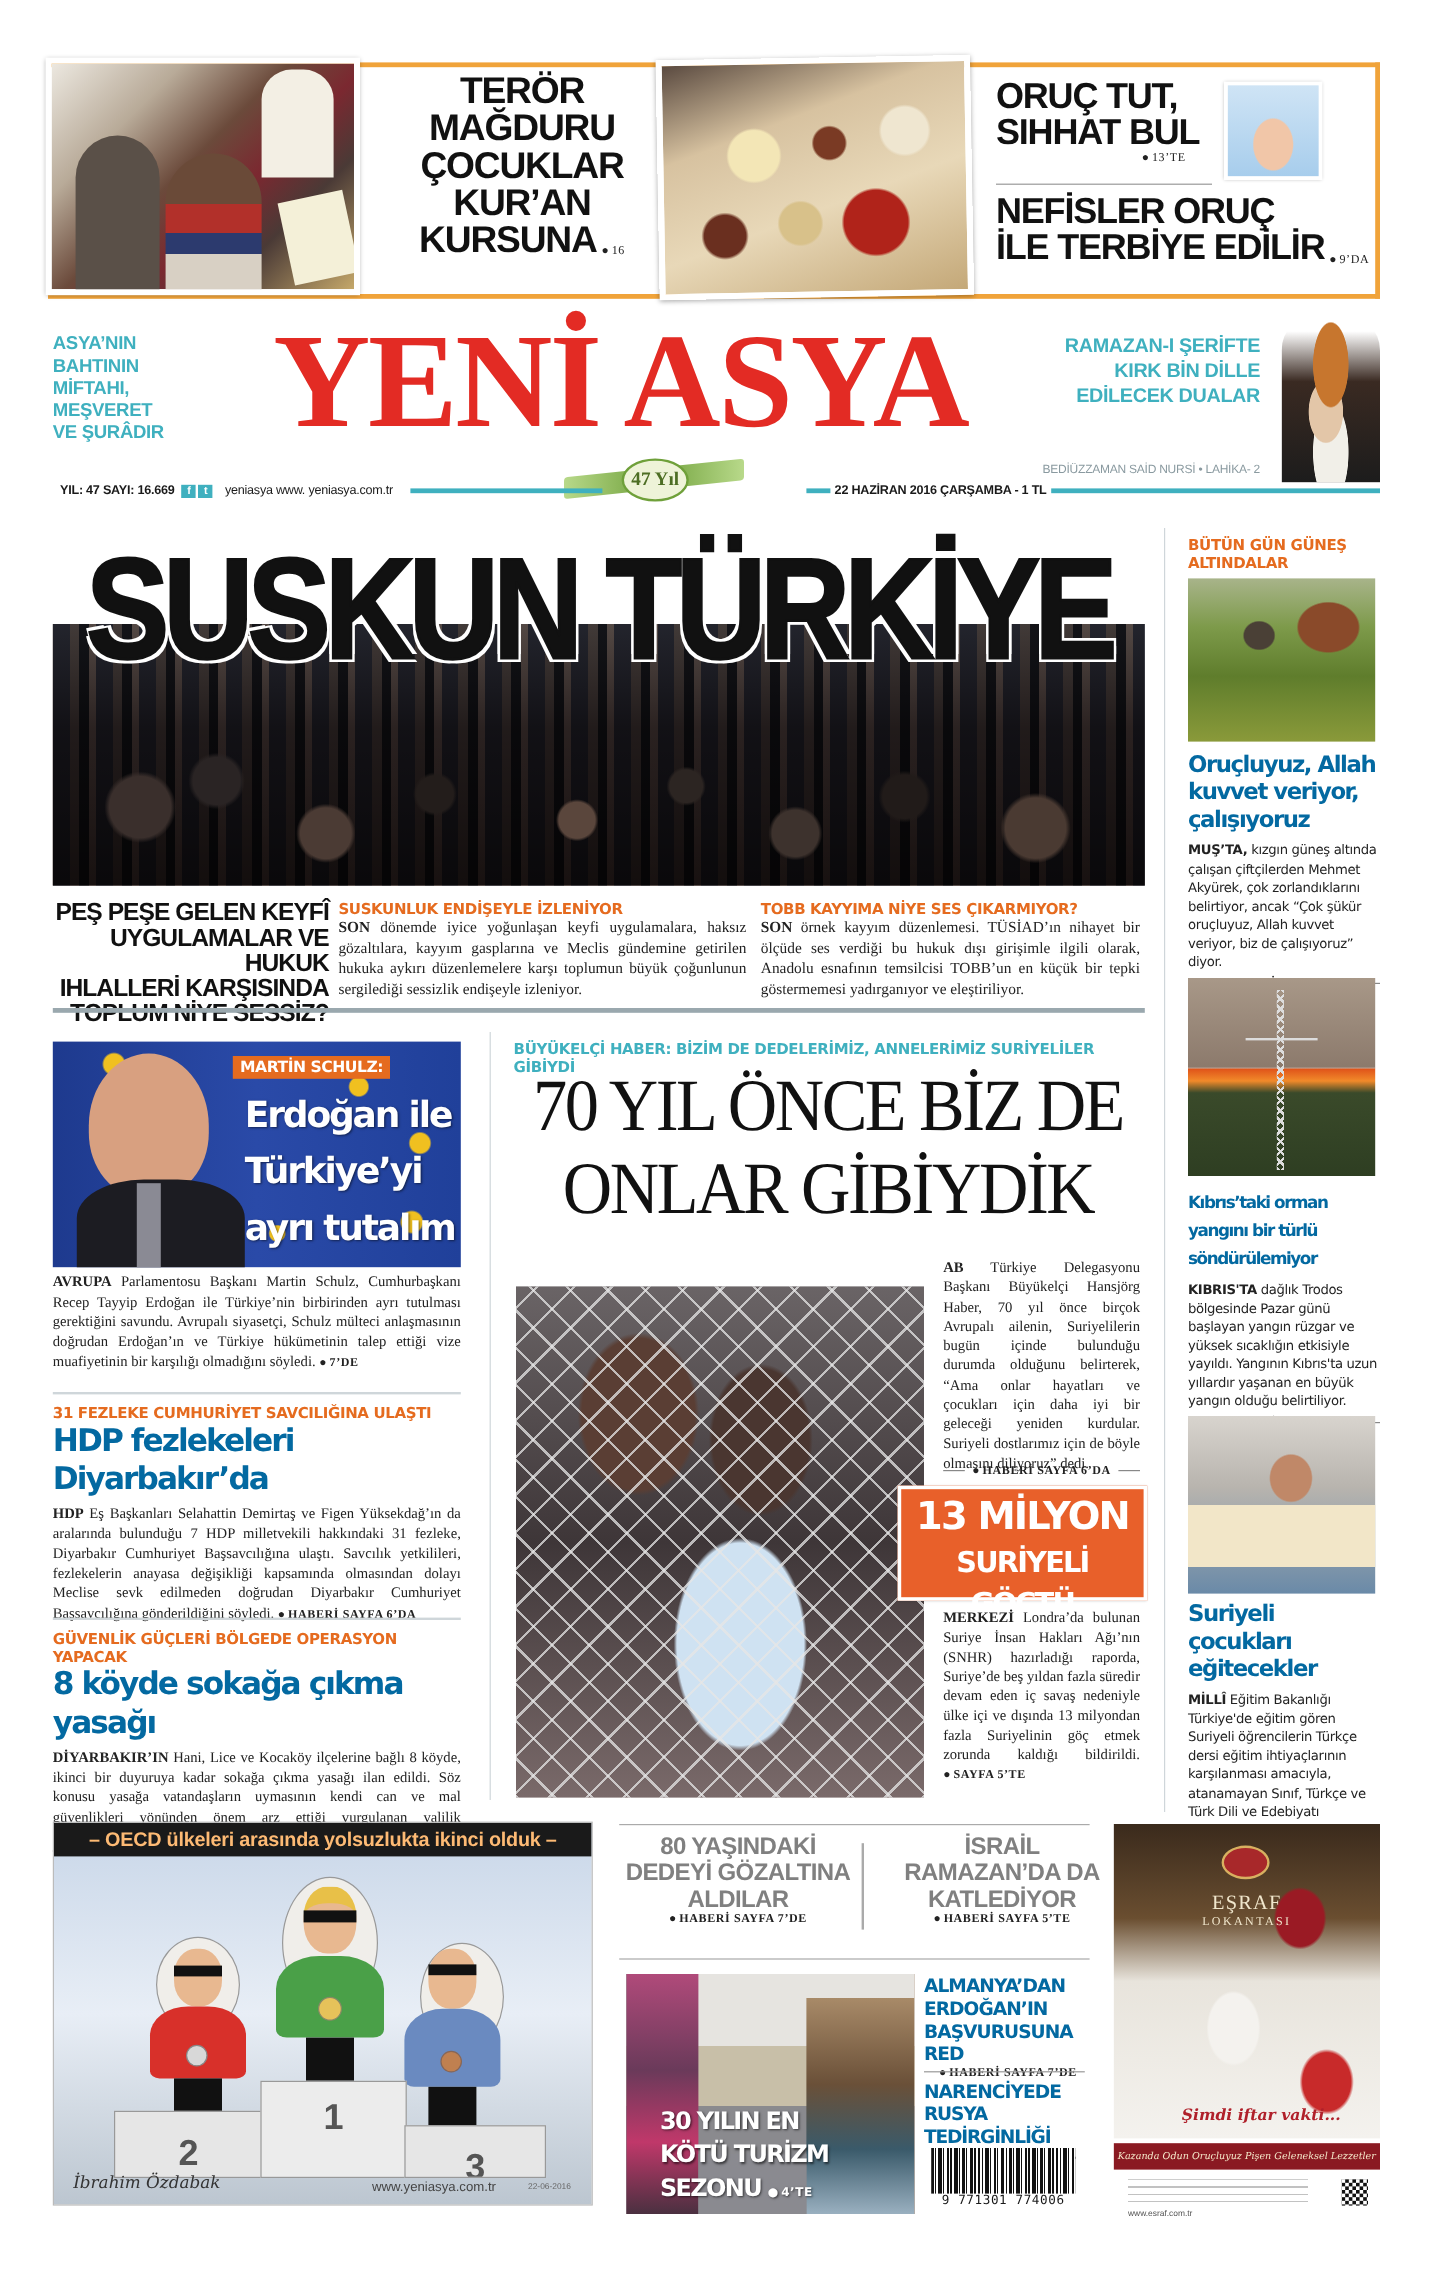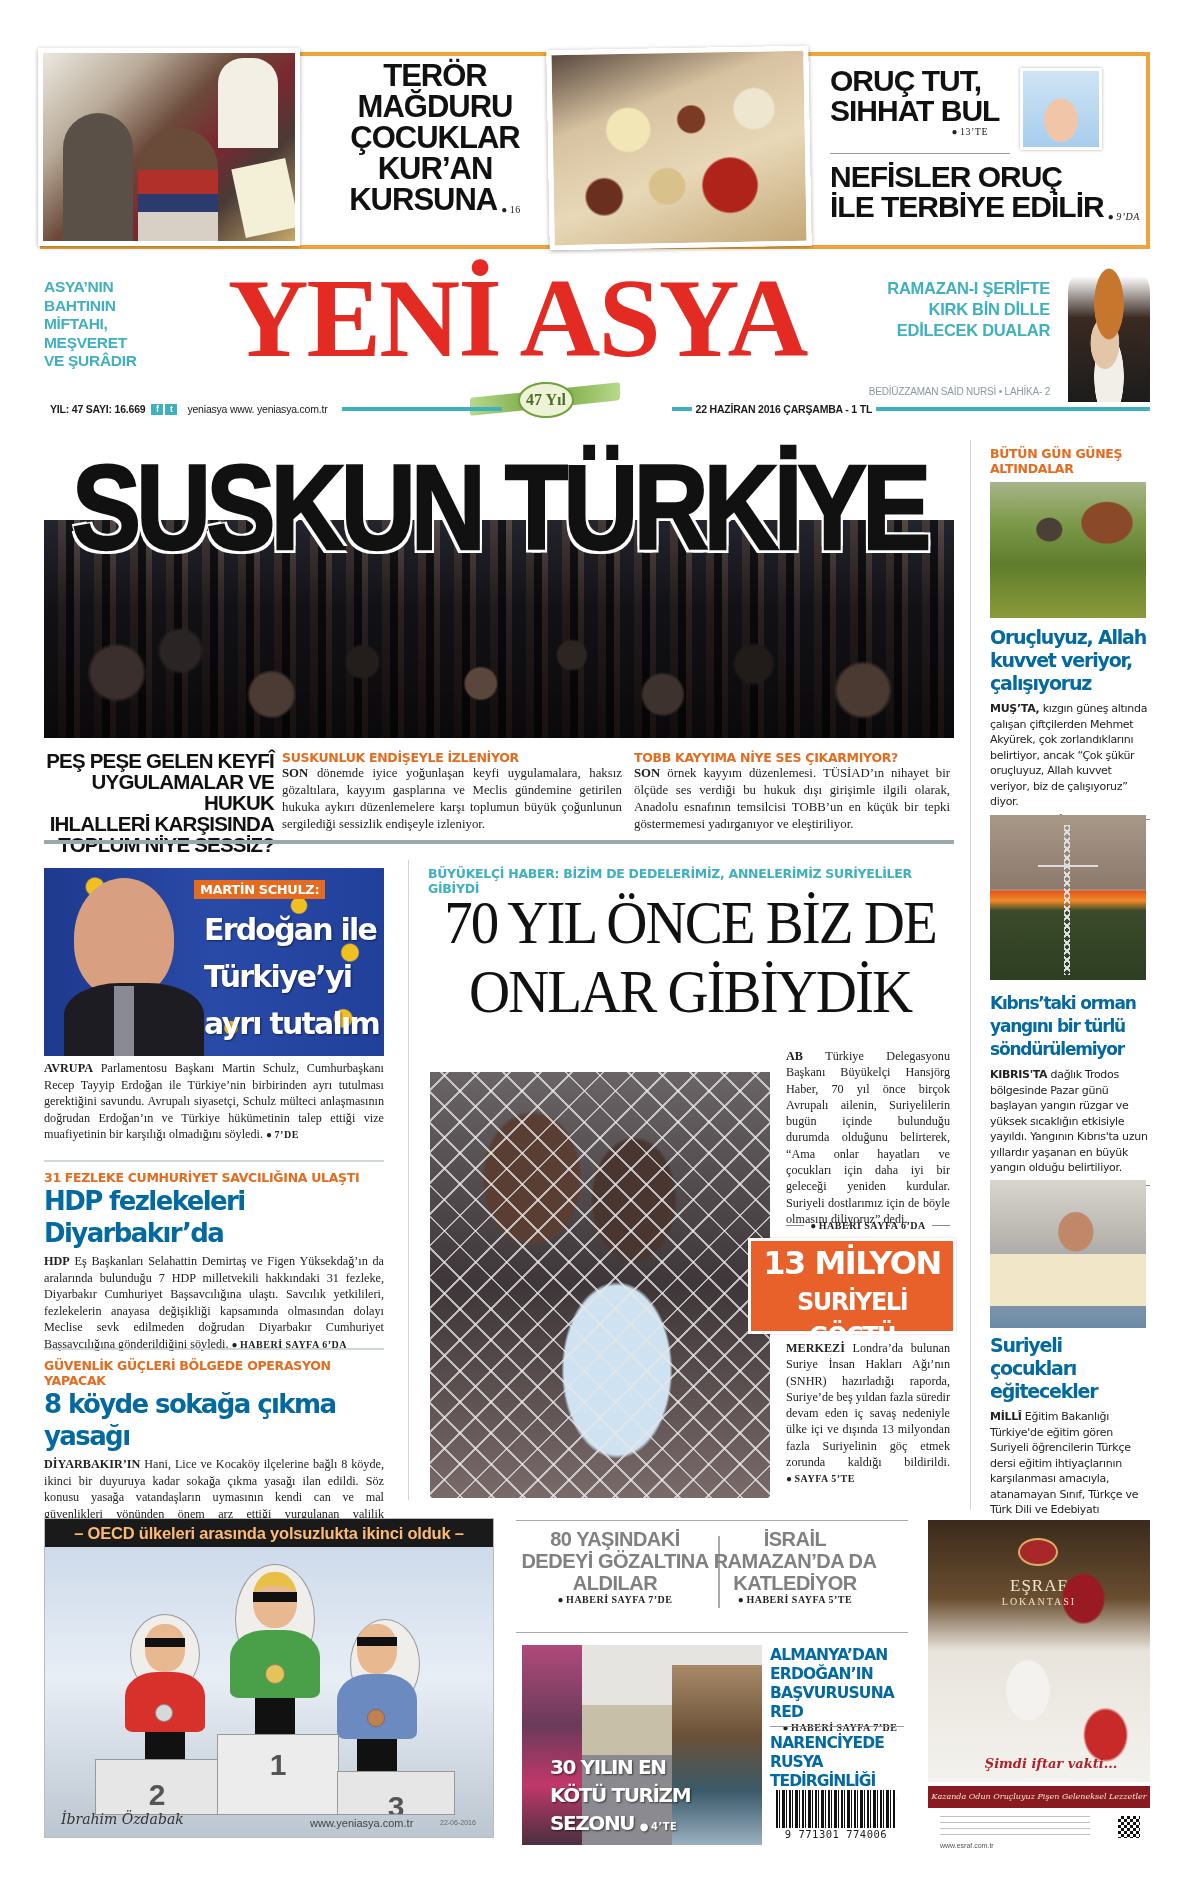--- a/index.html
+++ b/index.html
@@ -48,21 +48,21 @@
   <div class="impact" style="font-size:30px;line-height:30px;">ORUÇ TUT,</div>
   <div class="impact" style="font-size:30px;line-height:30px;">SIHHAT BUL</div>
   <div class="ref" style="font-weight:400;text-align:right;padding-right:12px;">13’TE</div>
 </div>
 <div class="photo" style="left:1020px;top:68px;width:82px;height:82px;border:3px solid #fff;box-shadow:0 0 3px rgba(0,0,0,.3);background:radial-gradient(ellipse at 50% 65%,#f1c6a8 0 30%,transparent 32%),linear-gradient(180deg,#cfe4f5,#a7cdec);"></div>
 <div class="abs" style="left:830px;top:153px;width:180px;height:1px;background:#999;"></div>
 <div class="abs" style="left:830px;top:162px;width:320px;">
   <div class="impact" style="font-size:30px;line-height:30px;">NEFİSLER ORUÇ</div>
   <div style="display:flex;align-items:flex-end;gap:4px;">
     <span class="impact" style="font-size:30px;line-height:30px;">İLE TERBİYE EDİLİR</span>
-    <span class="ref" style="font-weight:400;font-style:italic;">9’DA</span>
+    <span class="ref" style="font-weight:400;">9’DA</span>
   </div>
 </div>
 
 <div class="abs teal" style="left:44px;top:278px;width:110px;font-family:'Liberation Sans',sans-serif;font-weight:700;font-size:15.5px;line-height:18.5px;letter-spacing:-0.3px;">
   <div>ASYA’NIN</div>
   <div>BAHTININ</div>
   <div>MİFTAHI,</div>
   <div>MEŞVERET</div>
   <div>VE ŞURÂDIR</div>
 </div>
@@ -132,21 +132,21 @@
       <span class="ref">HABERİ SAYFA 6’DA</span>
       <span class="rule"></span>
     </div>
 </div>
 
 <div class="abs" style="left:990px;top:815px;width:160px;">
   <div class="photo" style="position:relative;width:156px;height:165px;background:linear-gradient(180deg,#a89888 0%,#8c7a6c 45%,transparent 46%),linear-gradient(180deg,transparent 45%,#e0541a 46%,#f18a2a 52%,#3a4a2a 58%,#2e3e22 100%);">
     <div class="abs" style="left:74px;top:10px;width:6px;height:150px;background:repeating-linear-gradient(45deg,#ddd 0 2px,transparent 2px 6px),repeating-linear-gradient(-45deg,#ddd 0 2px,transparent 2px 6px);"></div>
     <div class="abs" style="left:48px;top:50px;width:60px;height:2px;background:#ddd;"></div>
   </div>
-  <div class="hl-sans" style="margin-top:12px;font-size:17px;line-height:23px;">Kıbrıs’taki orman yangını bir türlü söndürülemiyor</div>
+  <div class="hl-sans" style="margin-top:12px;font-size:14px;line-height:23px;">Kıbrıs’taki orman yangını bir türlü söndürülemiyor</div>
   <p class="body-sans" style="margin-top:6px;"><b>KIBRIS'TA</b><span> dağlık Trodos bölgesinde Pazar günü başlayan yangın rüzgar ve yüksek sıcaklığın etkisiyle yayıldı. Yangının Kıbrıs'ta uzun yıllardır yaşanan en büyük yangın olduğu belirtiliyor.</span></p>
   <div class="ref-line" style="margin-top:4px;">
       <span class="rule"></span>
       <span class="ref">HABERİ SAYFA 5’TE</span>
       <span class="rule"></span>
     </div>
 </div>
 
 <div class="abs" style="left:990px;top:1180px;width:160px;">
   <div class="photo" style="position:relative;width:156px;height:148px;background:radial-gradient(ellipse at 55% 35%,#c08868 0 14%,transparent 15%),linear-gradient(180deg,transparent 50%,#f2e6c8 50% 85%,transparent 85%),linear-gradient(180deg,#d8d4ce 0%,#b8b4ae 40%,#6a8aa8 100%);"></div>
@@ -247,21 +247,21 @@
 </div>
 
 <div class="divider-h" style="left:516px;top:1520px;width:392px;height:1px;background:#aaa;"></div>
 <div class="abs" style="left:520px;top:1528px;width:190px;text-align:center;color:#7a7a7a;">
   <div class="impact" style="font-size:20px;line-height:22px;color:#808080;letter-spacing:-0.5px;">80 YAŞINDAKİ</div>
   <div class="impact" style="font-size:20px;line-height:22px;color:#808080;letter-spacing:-0.5px;">DEDEYİ GÖZALTINA</div>
   <div class="impact" style="font-size:20px;line-height:22px;color:#808080;letter-spacing:-0.5px;">ALDILAR</div>
   <div class="ref">HABERİ SAYFA 7’DE</div>
 </div>
 <div class="abs" style="left:718px;top:1536px;width:2px;height:72px;background:#aaa;"></div>
-<div class="abs" style="left:700px;top:1528px;width:190px;text-align:center;">
+<div class="abs" style="left:740px;top:1528px;width:190px;text-align:center;">
   <div class="impact" style="font-size:20px;line-height:22px;color:#808080;letter-spacing:-0.5px;">İSRAİL</div>
   <div class="impact" style="font-size:20px;line-height:22px;color:#808080;letter-spacing:-0.5px;">RAMAZAN’DA DA</div>
   <div class="impact" style="font-size:20px;line-height:22px;color:#808080;letter-spacing:-0.5px;">KATLEDİYOR</div>
   <div class="ref">HABERİ SAYFA 5’TE</div>
 </div>
 <div class="divider-h" style="left:516px;top:1632px;width:392px;height:1px;background:#aaa;"></div>
 
 <div class="photo" style="left:522px;top:1645px;width:240px;height:200px;background:
   linear-gradient(90deg,#6a4a5a 0 25%,transparent 25%),
   linear-gradient(180deg,#e6e4e0 0 30%,#c8bfa8 30% 55%,#8a8a8e 55% 100%),

